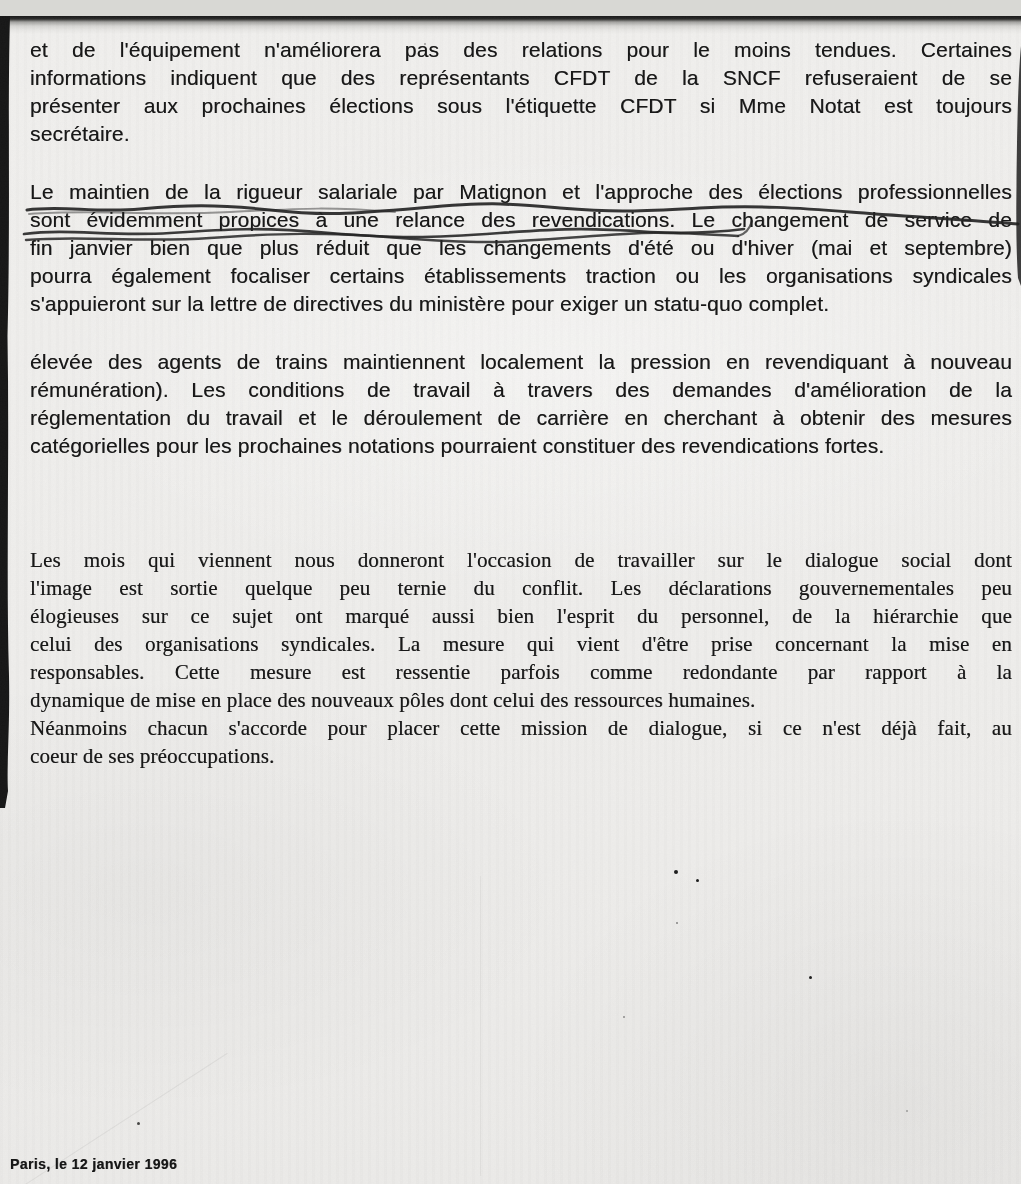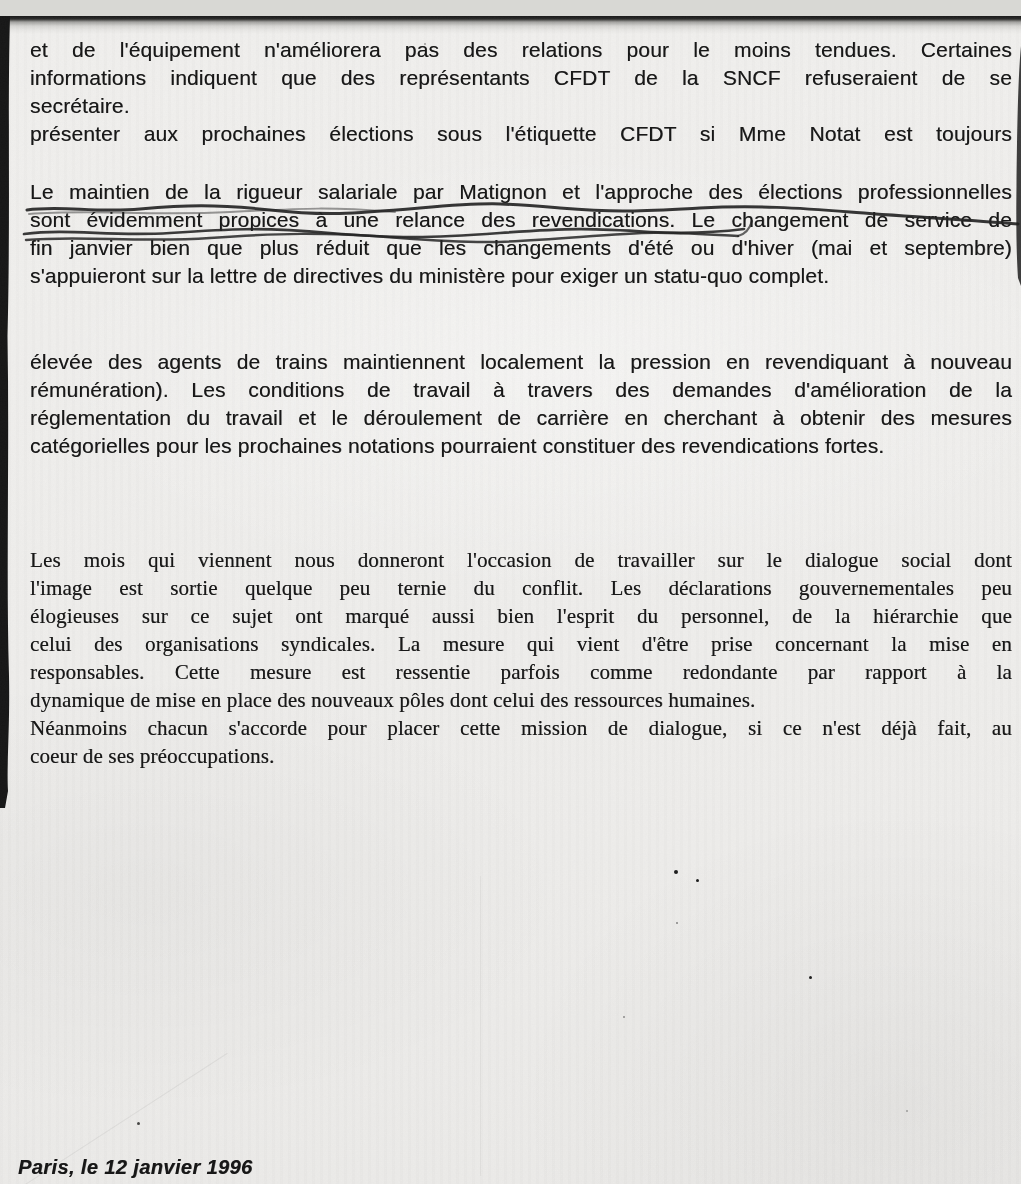--- a/index.html
+++ b/index.html
@@ -24,26 +24,25 @@
     text-shadow:0.35px 0.35px 0.45px rgba(25,25,25,0.55);
     z-index:2;
   }
   .tline{
     height:28px;white-space:nowrap;
     text-align:justify;
     text-align-last:justify;
   }
   .tline.no-stretch{text-align-last:left;}
   .dateline{
-    position:absolute;left:18px;top:1140px;
-    font-size:20px;font-weight:bold;
+    position:absolute;left:10px;top:1140px;
+    font-size:14px;font-weight:bold;
     color:#141414;letter-spacing:0.4px;
     text-shadow:0.4px 0.4px 0.5px rgba(20,20,20,0.6);
     z-index:2;
-    font-style:italic;
   }
   .pen-overlay{position:absolute;top:0;left:0;z-index:5;pointer-events:none;}
   .edge-overlay{position:absolute;top:0;left:0;z-index:6;pointer-events:none;}
   .top-edge{
     position:absolute;top:0;left:0;right:0;height:18px;z-index:6;
     background:linear-gradient(180deg,
       #181818 0px,#2b2b29 3px,
       rgba(85,85,82,0.5) 6px,
       rgba(135,135,130,0.24) 10px,
       rgba(160,160,155,0.1) 14px,
@@ -55,28 +54,29 @@
   .grain{position:absolute;top:0;left:0;z-index:8;opacity:0.5;pointer-events:none;}
 </style>
 </head>
 <body>
 
 <div class="page">
 
   <div class="doc-text" style="top:20px;">
     <div class="tline">et de l'équipement n'améliorera pas des relations pour le moins tendues. Certaines</div>
     <div class="tline">informations indiquent que des représentants CFDT de la SNCF refuseraient de se</div>
+    <div class="tline">présenter aux prochaines élections sous l'étiquette CFDT si Mme Notat est toujours</div>
     <div class="tline no-stretch">secrétaire.</div>
-    <div class="tline">présenter aux prochaines élections sous l'étiquette CFDT si Mme Notat est toujours</div>
   </div>
 
   <div class="doc-text" style="top:162px;">
     <div class="tline">Le maintien de la rigueur salariale par Matignon et l'approche des élections professionnelles</div>
     <div class="tline">sont évidemment propices à une relance des revendications. Le changement de service de</div>
     <div class="tline">fin janvier bien que plus réduit que les changements d'été ou d'hiver (mai et septembre)</div>
+    <div class="tline">pourra également focaliser certains établissements traction ou les organisations syndicales</div>
     <div class="tline no-stretch">s'appuieront sur la lettre de directives du ministère pour exiger un statu-quo complet.</div>
   </div>
 
   <div class="doc-text" style="top:332px;">
     <div class="tline">élevée des agents de trains maintiennent localement la pression en revendiquant à nouveau</div>
     <div class="tline">rémunération). Les conditions de travail à travers des demandes d'amélioration de la</div>
     <div class="tline">réglementation du travail et le déroulement de carrière en cherchant à obtenir des mesures</div>
     <div class="tline no-stretch">catégorielles pour les prochaines notations pourraient constituer des revendications fortes.</div>
   </div>
 

